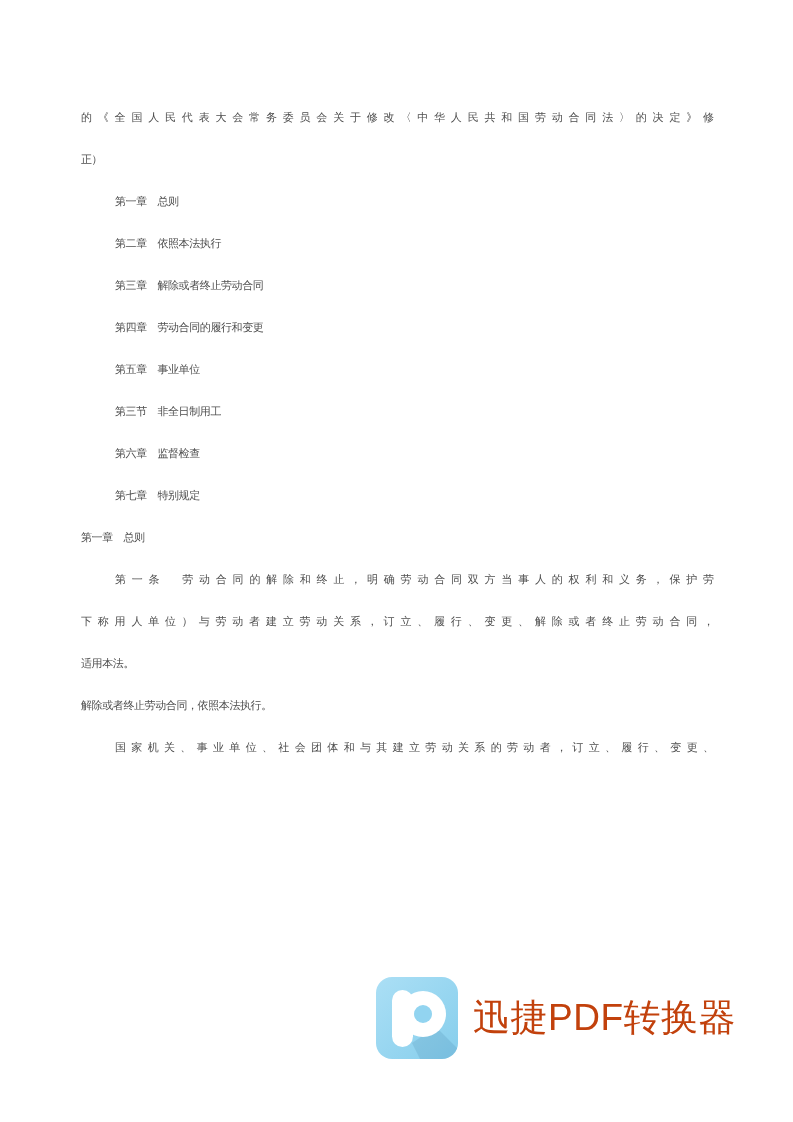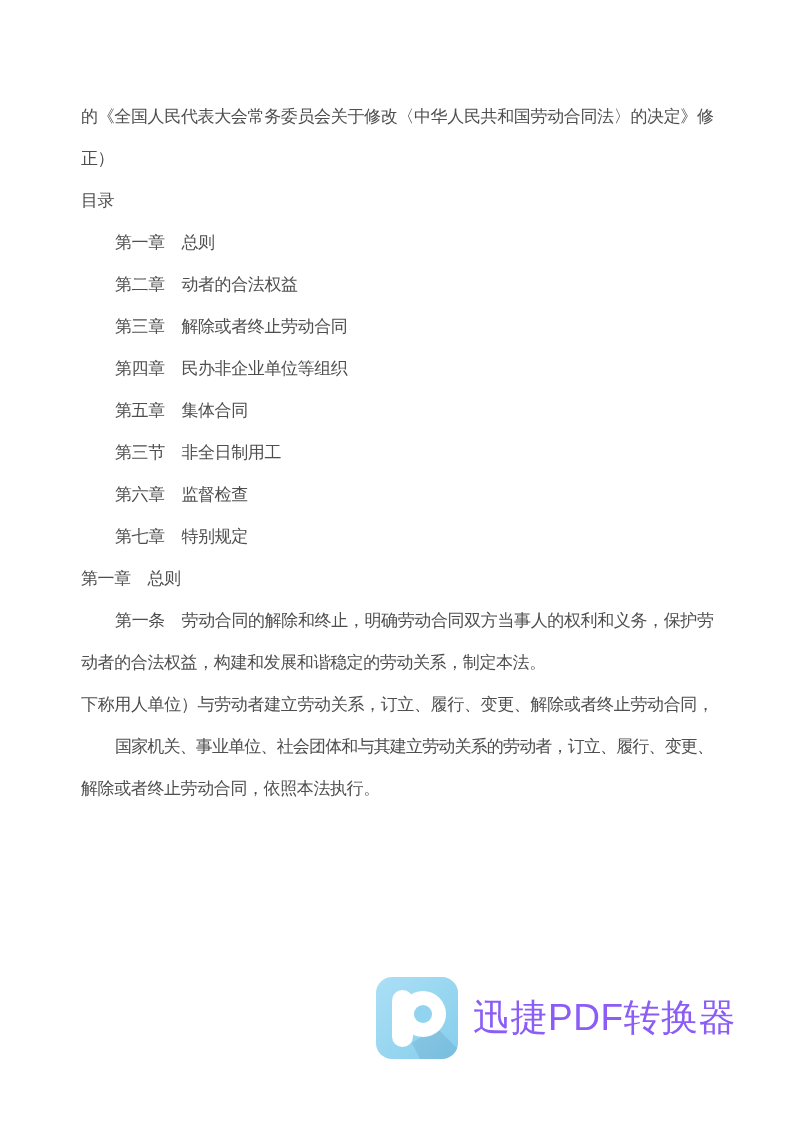--- a/index.html
+++ b/index.html
@@ -17,21 +17,21 @@
   .textblock {
     position: absolute;
     left: 81px;
     top: 96px;
     width: 632px;
     color: #4e4e4e;
   }
   .line {
     height: 42px;
     line-height: 42px;
-    font-size: 17px;
+    font-size: 11px;
     letter-spacing: -0.4px;
     white-space: nowrap;
   }
   .line.indent { padding-left: 34px; }
   .line.justify {
     white-space: normal;
     letter-spacing: -1px;
     text-align: justify;
     text-align-last: justify;
   }
@@ -39,48 +39,47 @@
     position: absolute;
     left: 376px;
     top: 977px;
     display: flex;
     align-items: center;
     gap: 15px;
   }
   .watermark .brand {
     font-family: "Liberation Sans", sans-serif;
     font-size: 37px;
-    color: #8b5cf6;
+    color: #c2410c;
     letter-spacing: 0.5px;
     white-space: nowrap;
   }
 </style>
 </head>
 <body>
 
 <div class="page">
 
   <div class="textblock">
     <div class="line justify">的《全国人民代表大会常务委员会关于修改〈中华人民共和国劳动合同法〉的决定》修</div>
     <div class="line">正）</div>
-    <div class="line">目录</div>
     <div class="line indent">第一章　总则</div>
-    <div class="line indent">第二章　动者的合法权益</div>
+    <div class="line indent">第二章　依照本法执行</div>
     <div class="line indent">第三章　解除或者终止劳动合同</div>
-    <div class="line indent">第四章　民办非企业单位等组织</div>
-    <div class="line indent">第五章　集体合同</div>
+    <div class="line indent">第四章　劳动合同的履行和变更</div>
+    <div class="line indent">第五章　事业单位</div>
     <div class="line indent">第三节　非全日制用工</div>
     <div class="line indent">第六章　监督检查</div>
     <div class="line indent">第七章　特别规定</div>
     <div class="line">第一章　总则</div>
     <div class="line indent justify">第一条　劳动合同的解除和终止，明确劳动合同双方当事人的权利和义务，保护劳</div>
-    <div class="line">动者的合法权益，构建和发展和谐稳定的劳动关系，制定本法。</div>
     <div class="line justify">下称用人单位）与劳动者建立劳动关系，订立、履行、变更、解除或者终止劳动合同，</div>
+    <div class="line">适用本法。</div>
+    <div class="line">解除或者终止劳动合同，依照本法执行。</div>
     <div class="line indent justify">国家机关、事业单位、社会团体和与其建立劳动关系的劳动者，订立、履行、变更、</div>
-    <div class="line">解除或者终止劳动合同，依照本法执行。</div>
   </div>
 
   <div class="watermark">
     <svg width="82" height="82" viewBox="0 0 82 82" aria-hidden="true">
       <defs>
         <linearGradient id="lgbg" x1="0" y1="0" x2="1" y2="1">
           <stop offset="0" stop-color="#abdff5"></stop>
           <stop offset="1" stop-color="#86ceec"></stop>
         </linearGradient>
         <clipPath id="sqclip">

